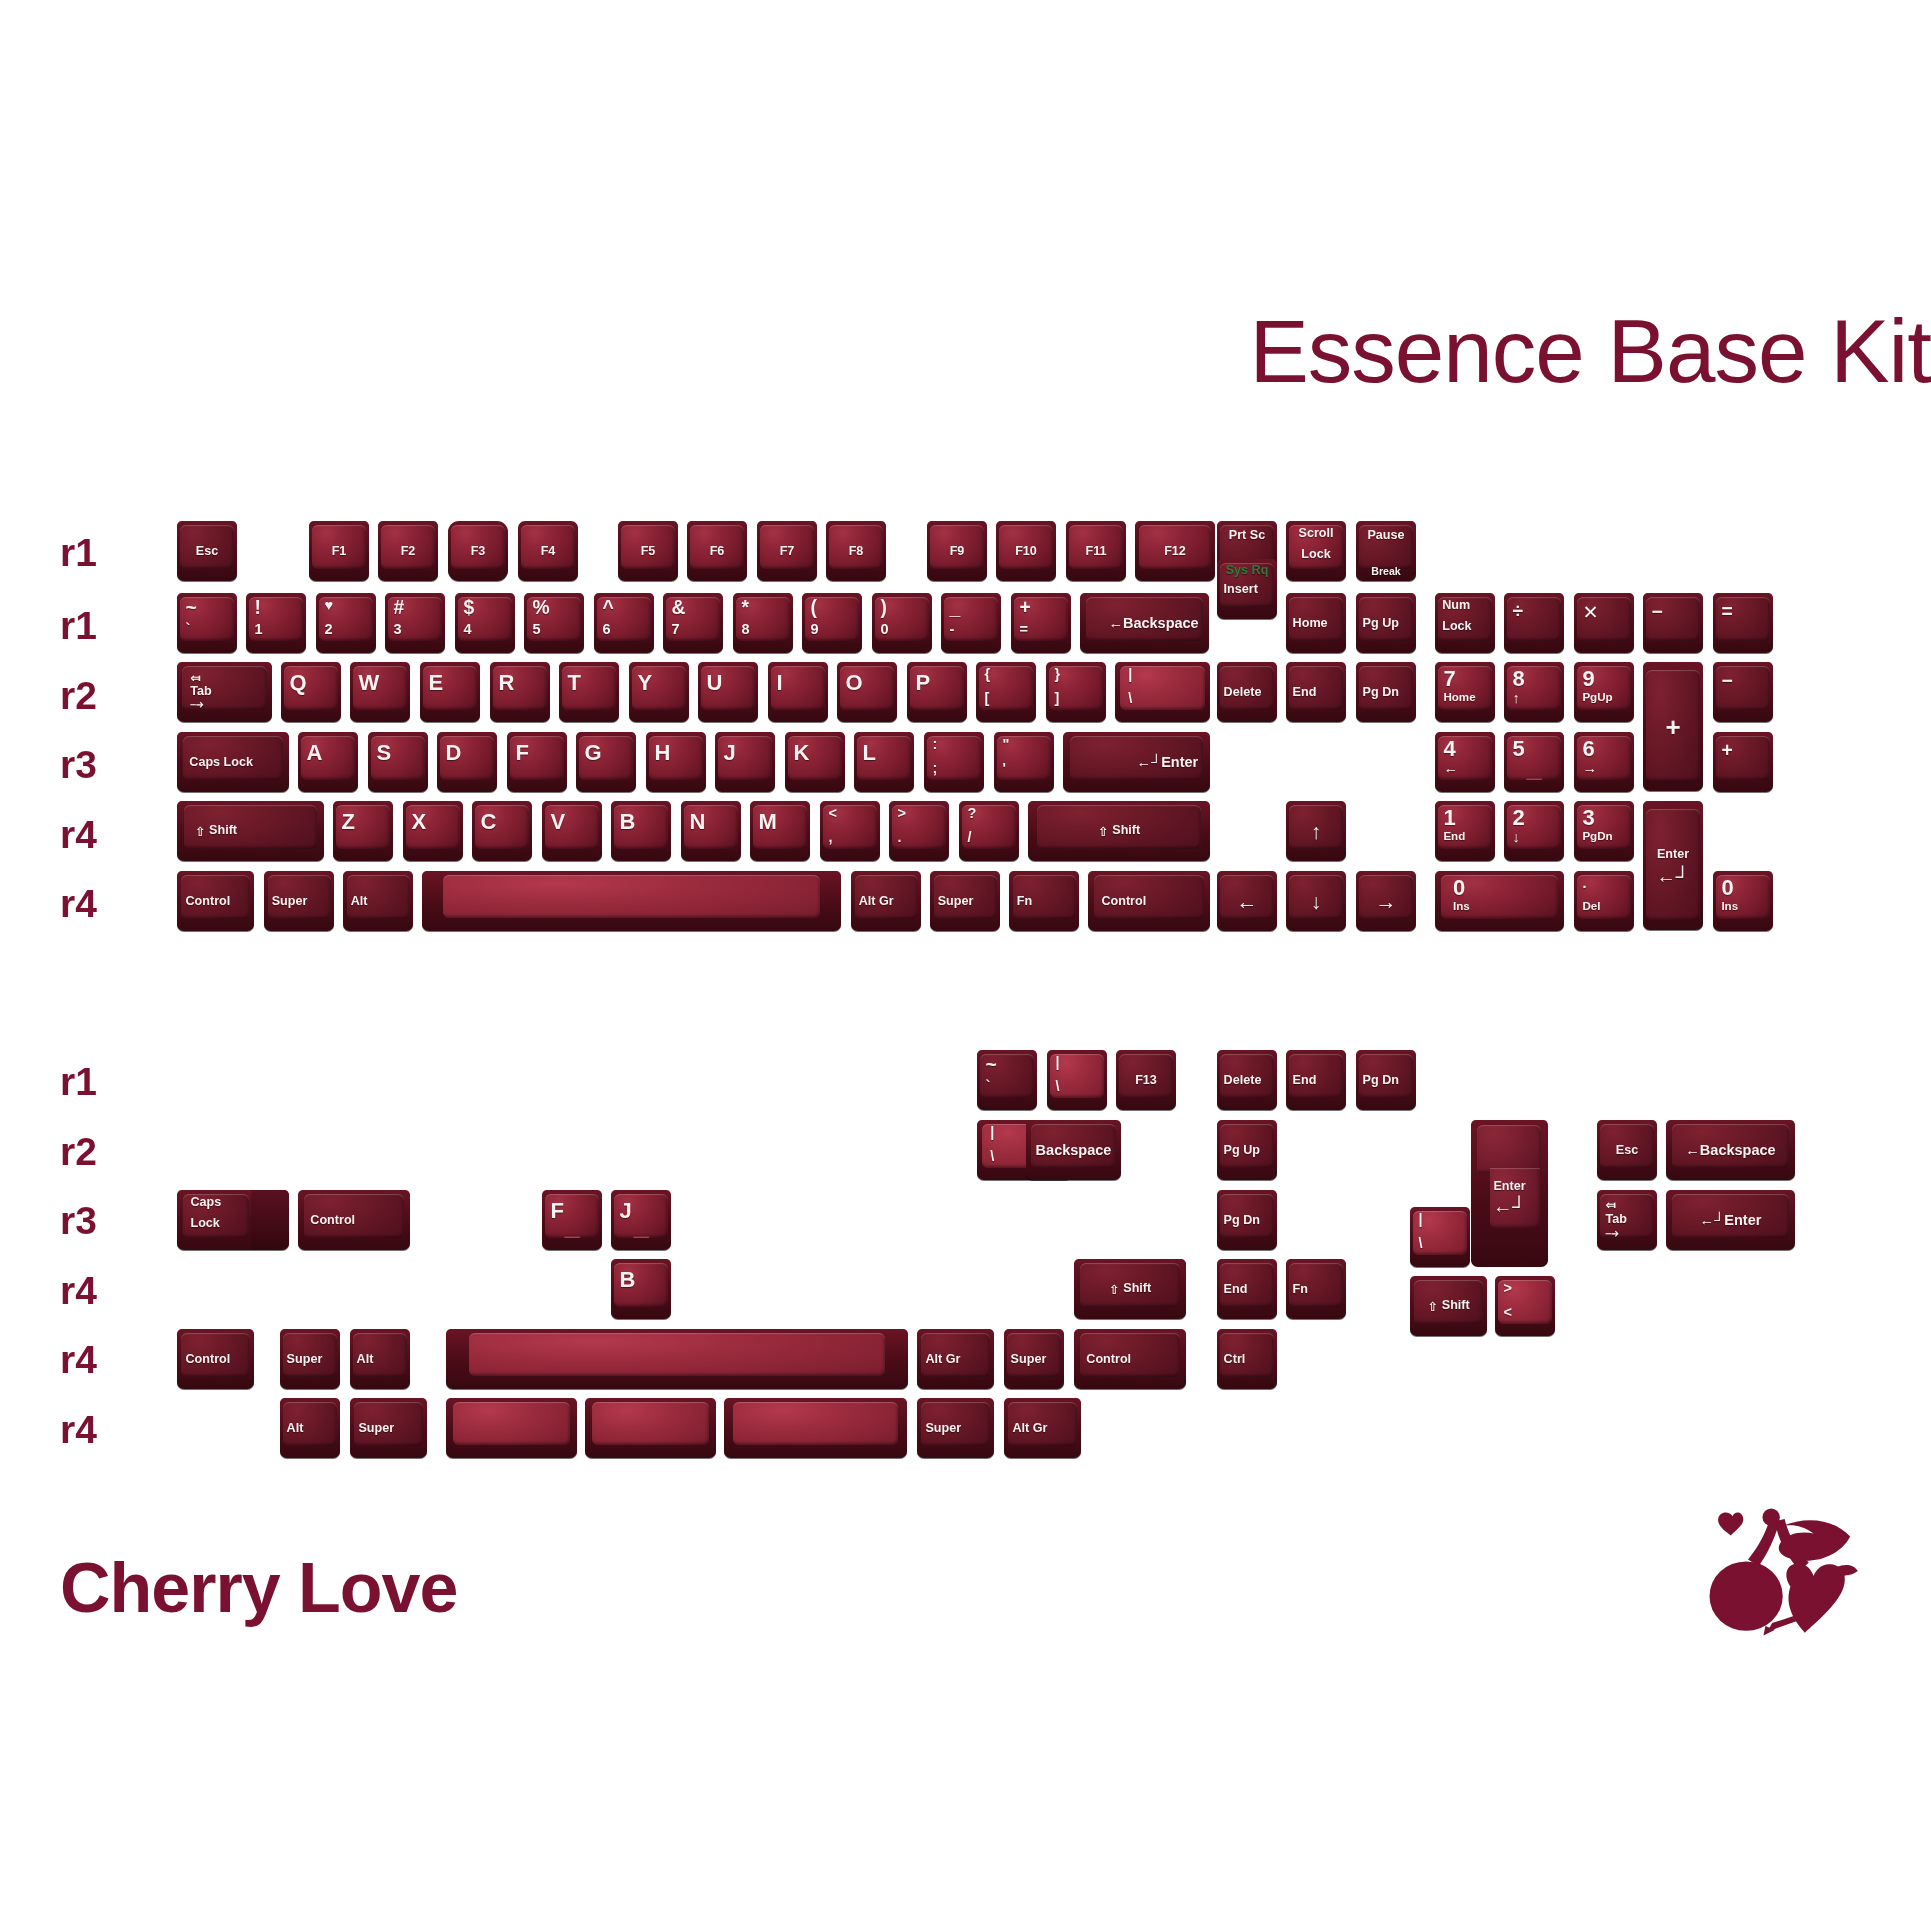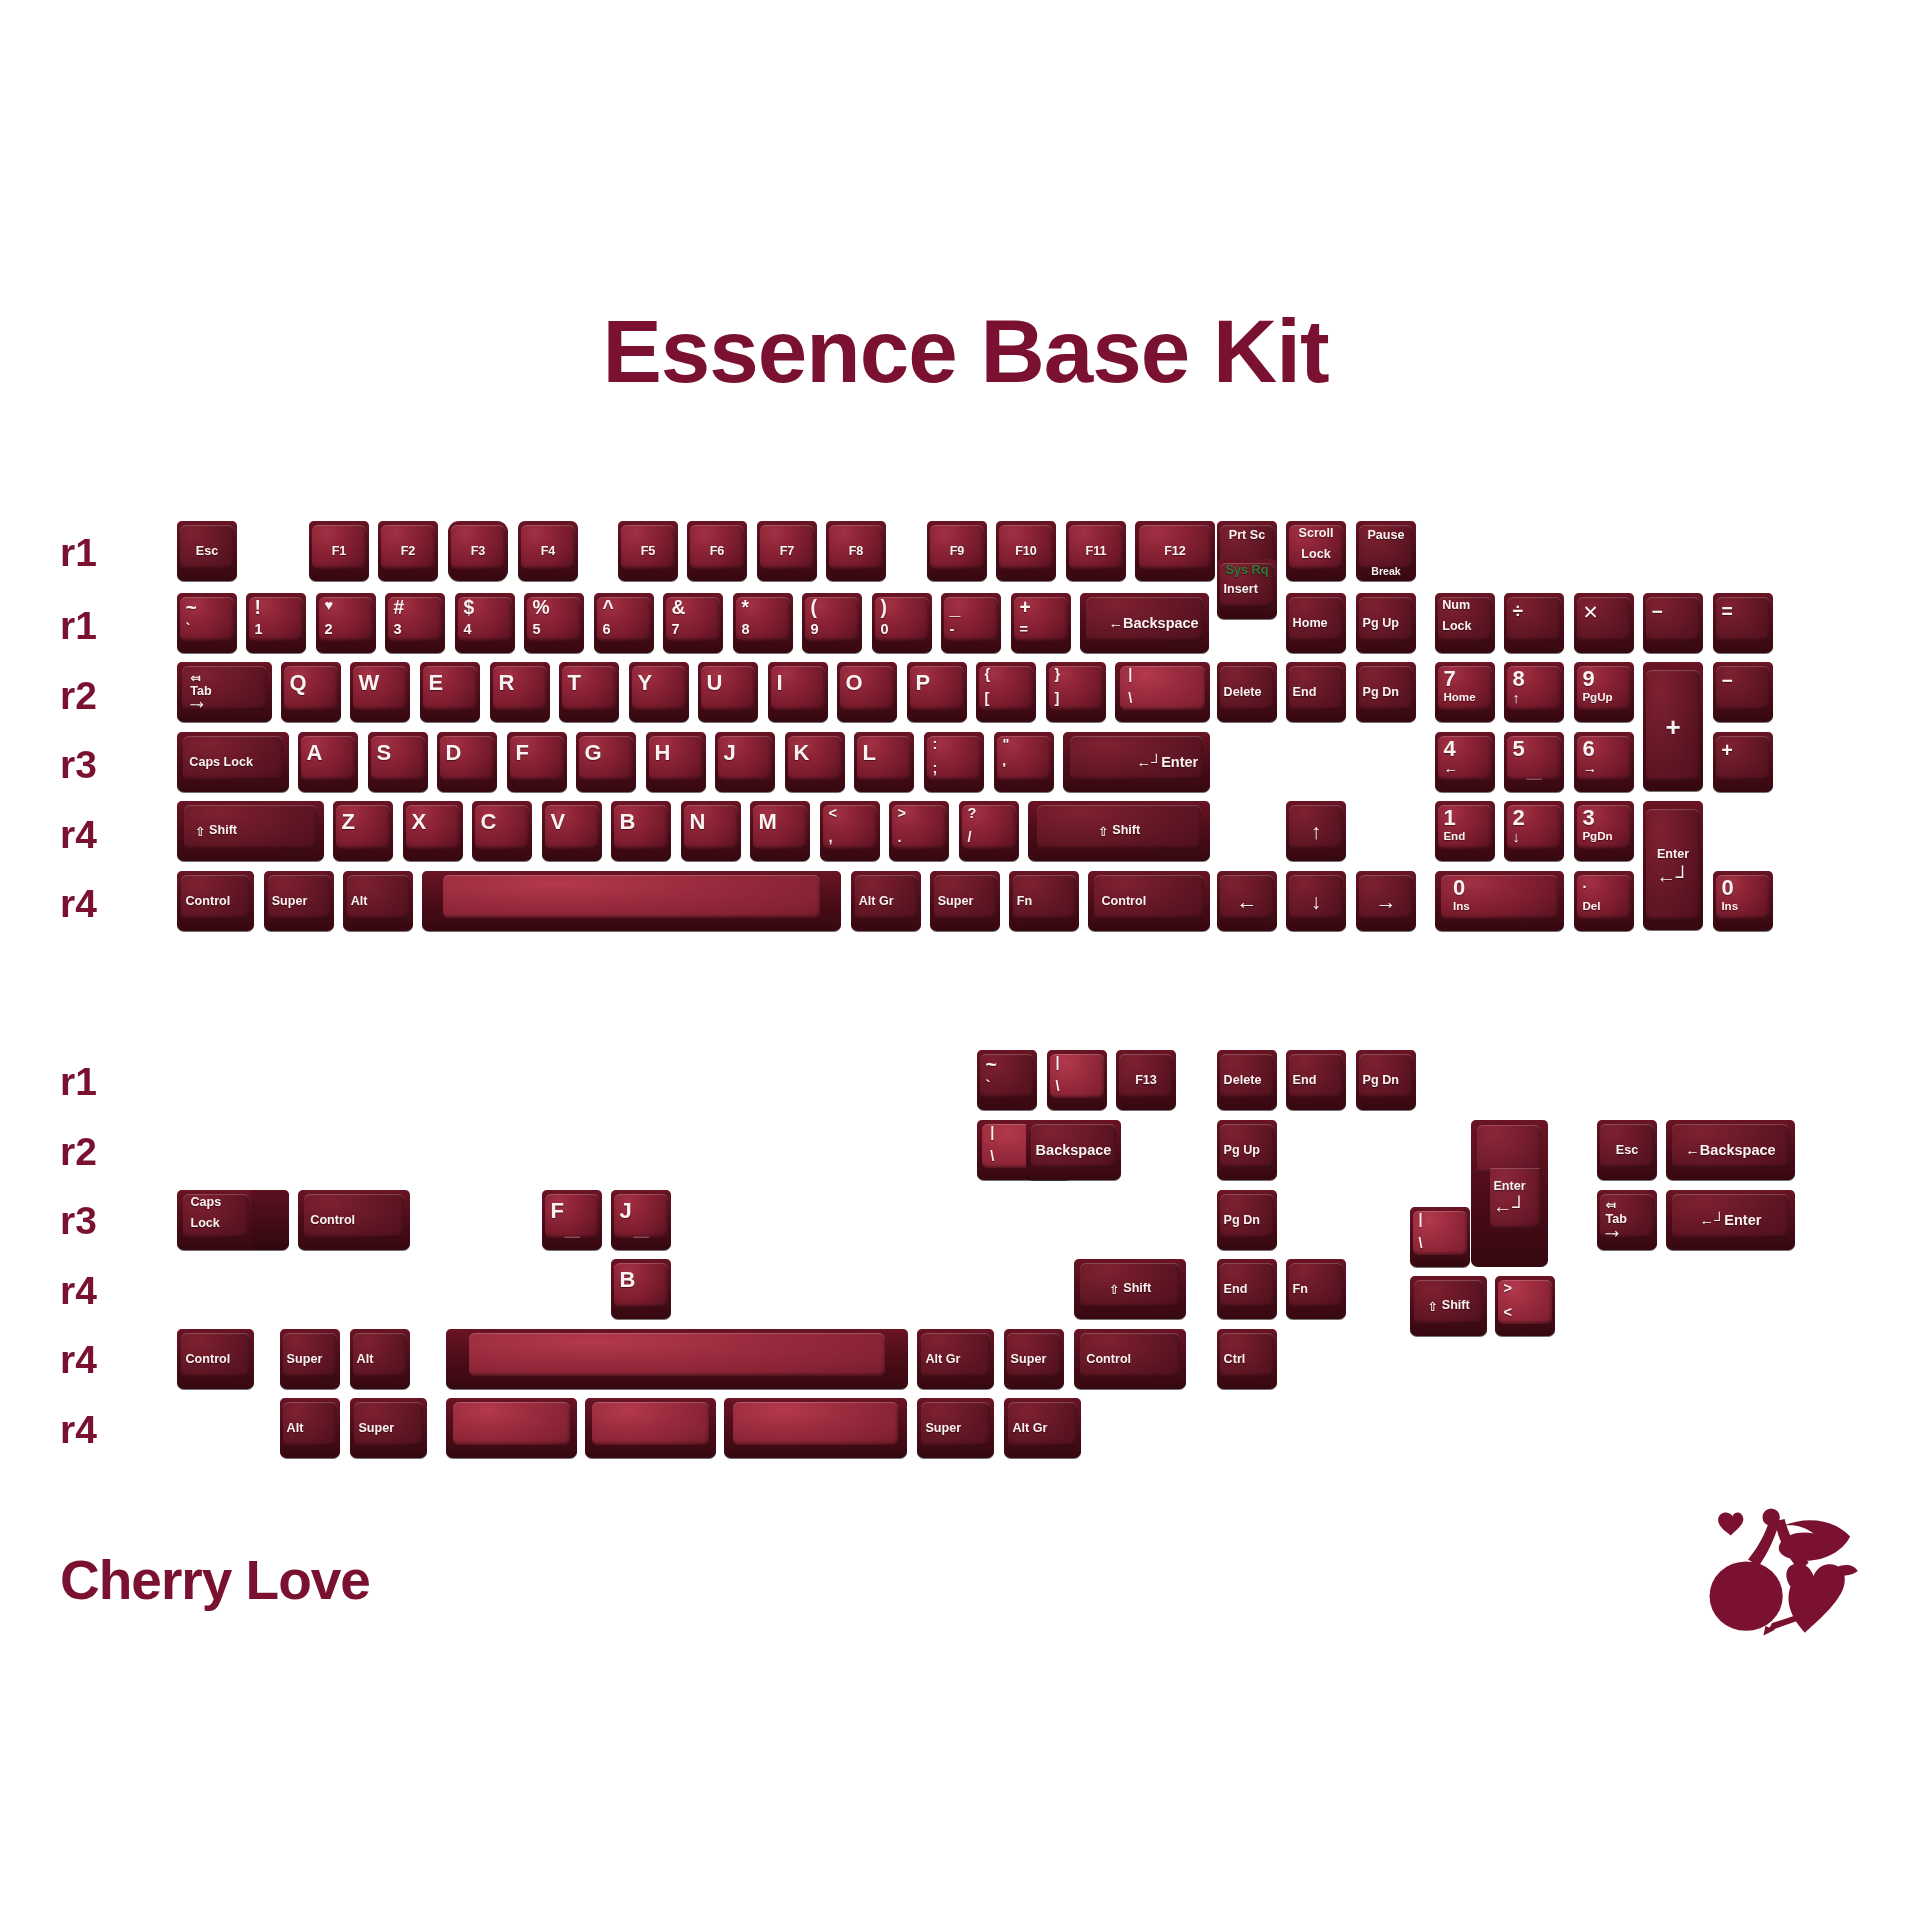--- a/index.html
+++ b/index.html
@@ -9,28 +9,28 @@
     font-family:"Liberation Sans","DejaVu Sans",sans-serif;
     -webkit-font-smoothing:antialiased;
     overflow:hidden;
     position:relative;
   }
   #stage{position:absolute;inset:0;width:1931px;height:1931px;}
 
   
   .title{
     position:absolute;left:0;top:307px;width:1931px;
-    text-align:center;
-    font-size:89px;font-weight:bold;letter-spacing:-1px;
+    text-align:right;
+    font-size:89px;font-weight:normal;letter-spacing:-1px;
     color:#7a1130;
     line-height:1;
   }
   .footer-title{
     position:absolute;left:60px;top:1553px;
-    font-size:55px;font-weight:bold;letter-spacing:-1px;
+    font-size:70px;font-weight:bold;letter-spacing:-1px;
     color:#7a1130;line-height:1;
   }
   .rowlabel{
     position:absolute;
     font-size:39px;font-weight:bold;color:#7a1130;
     line-height:1;letter-spacing:0px;
   }
 
   
   .kc{

